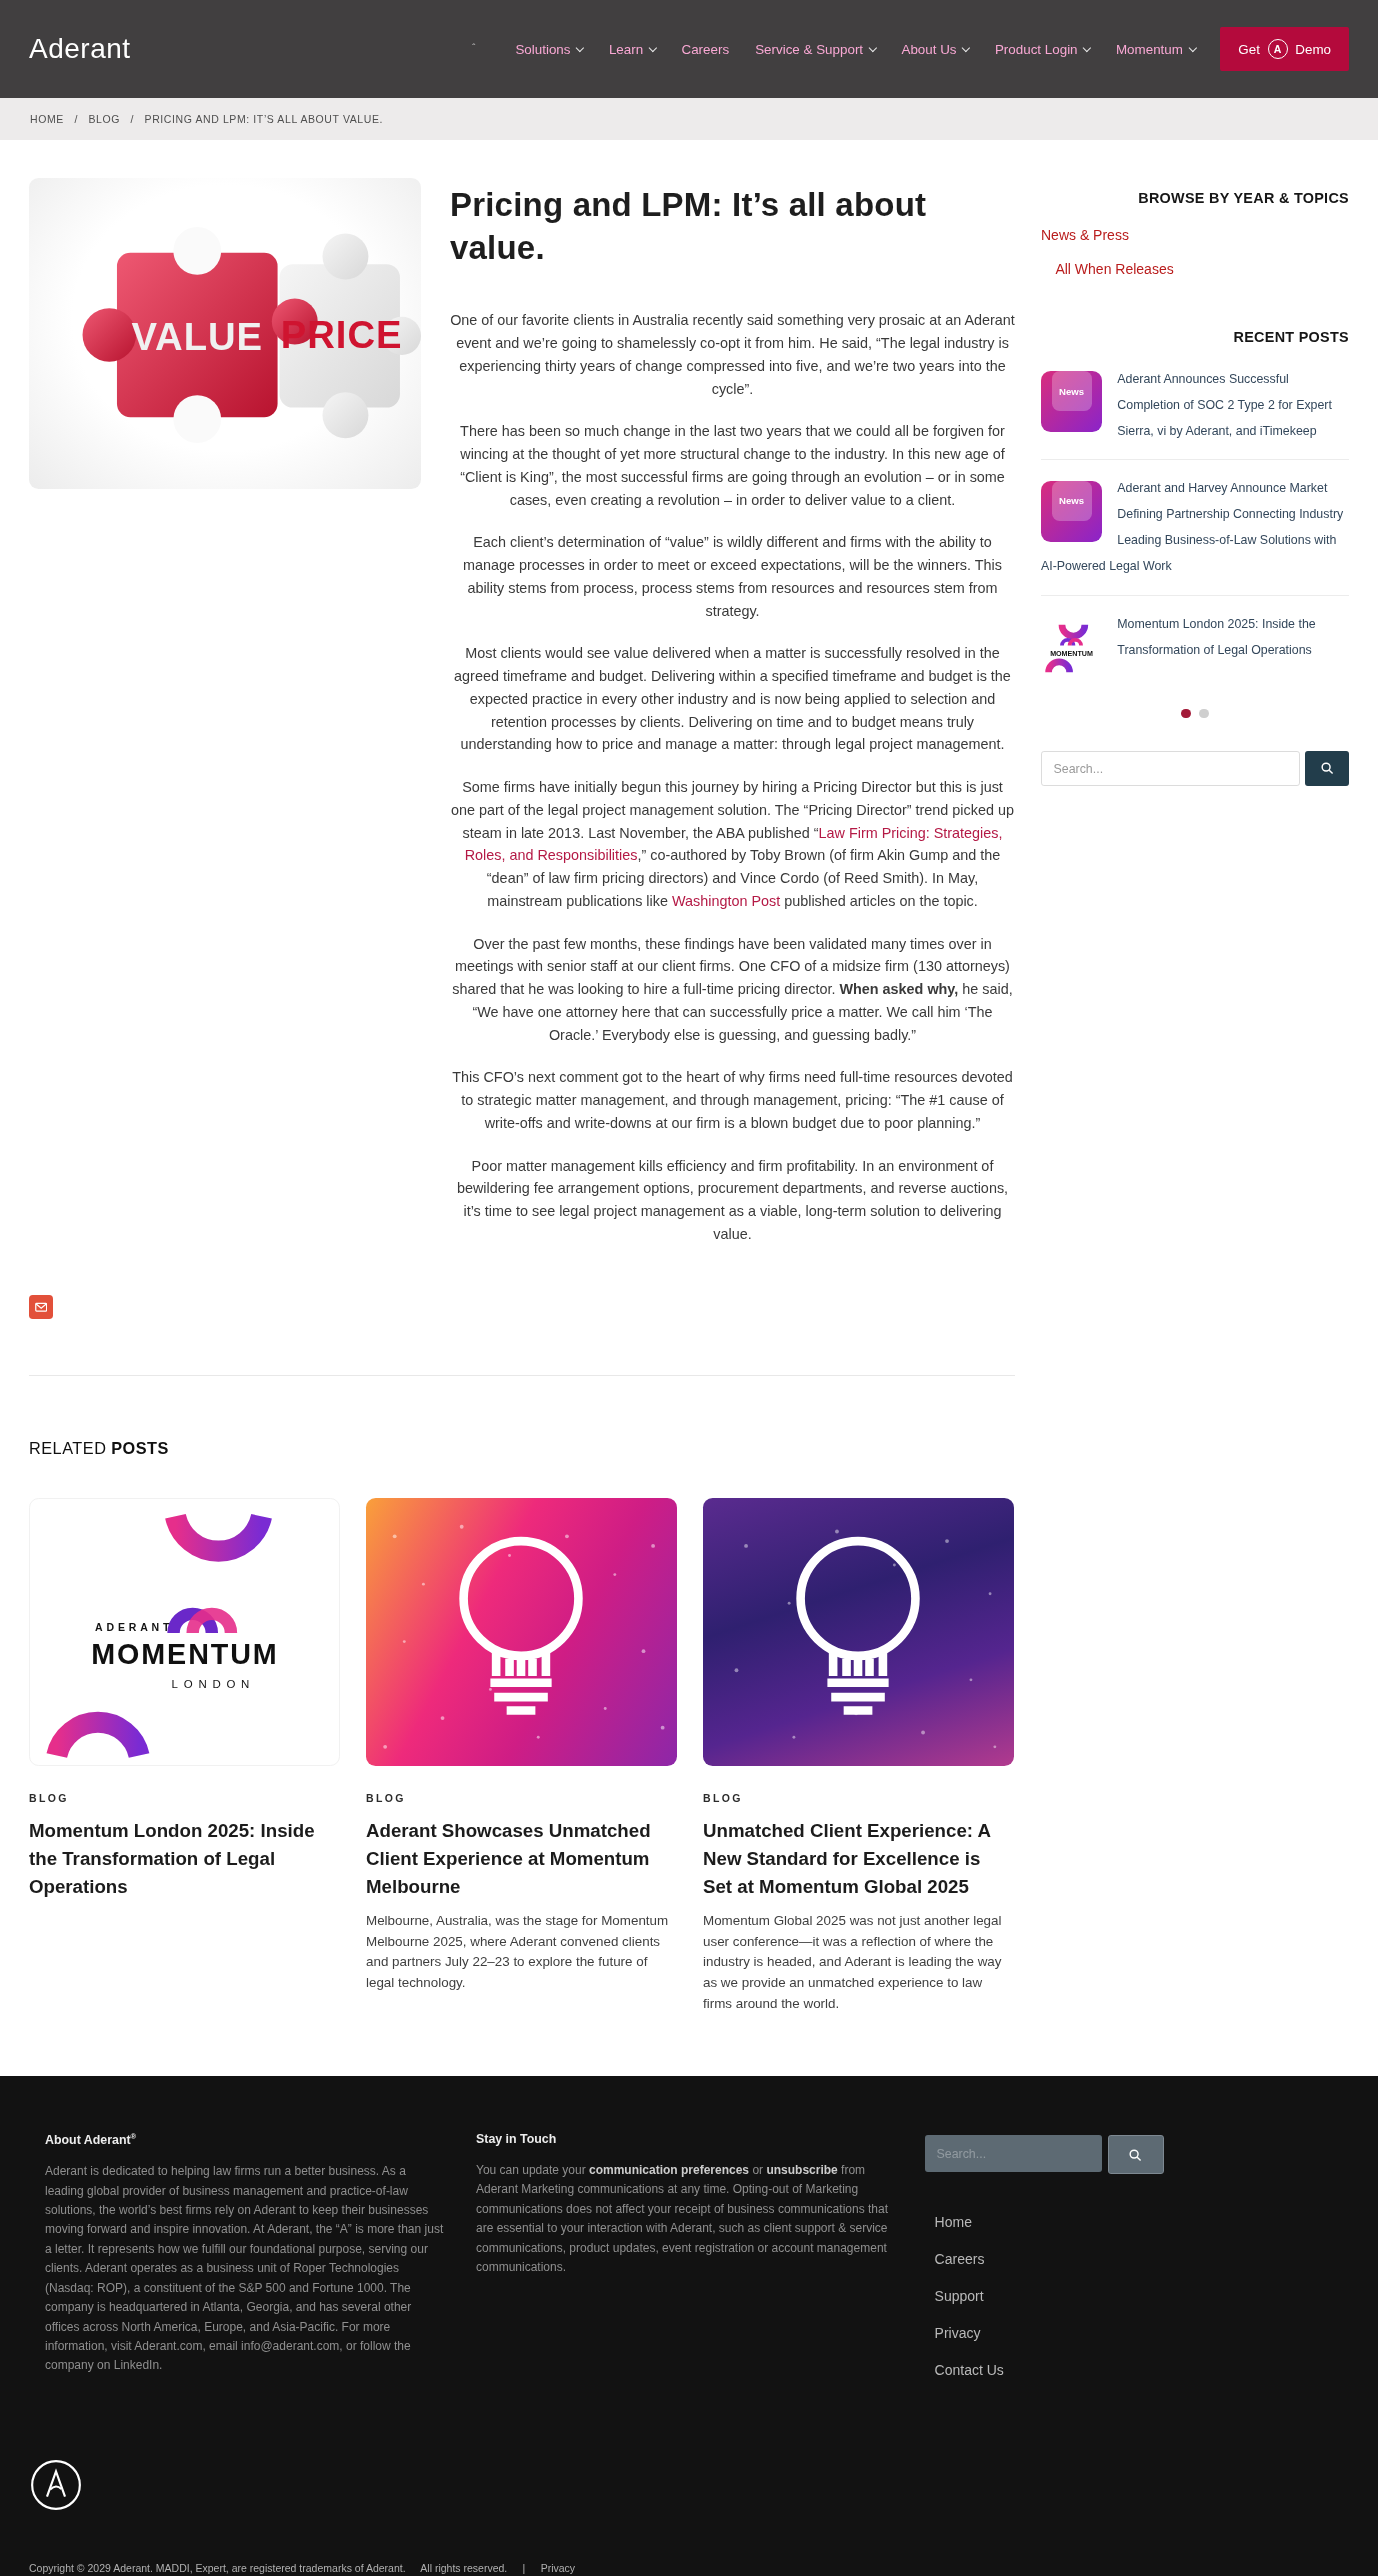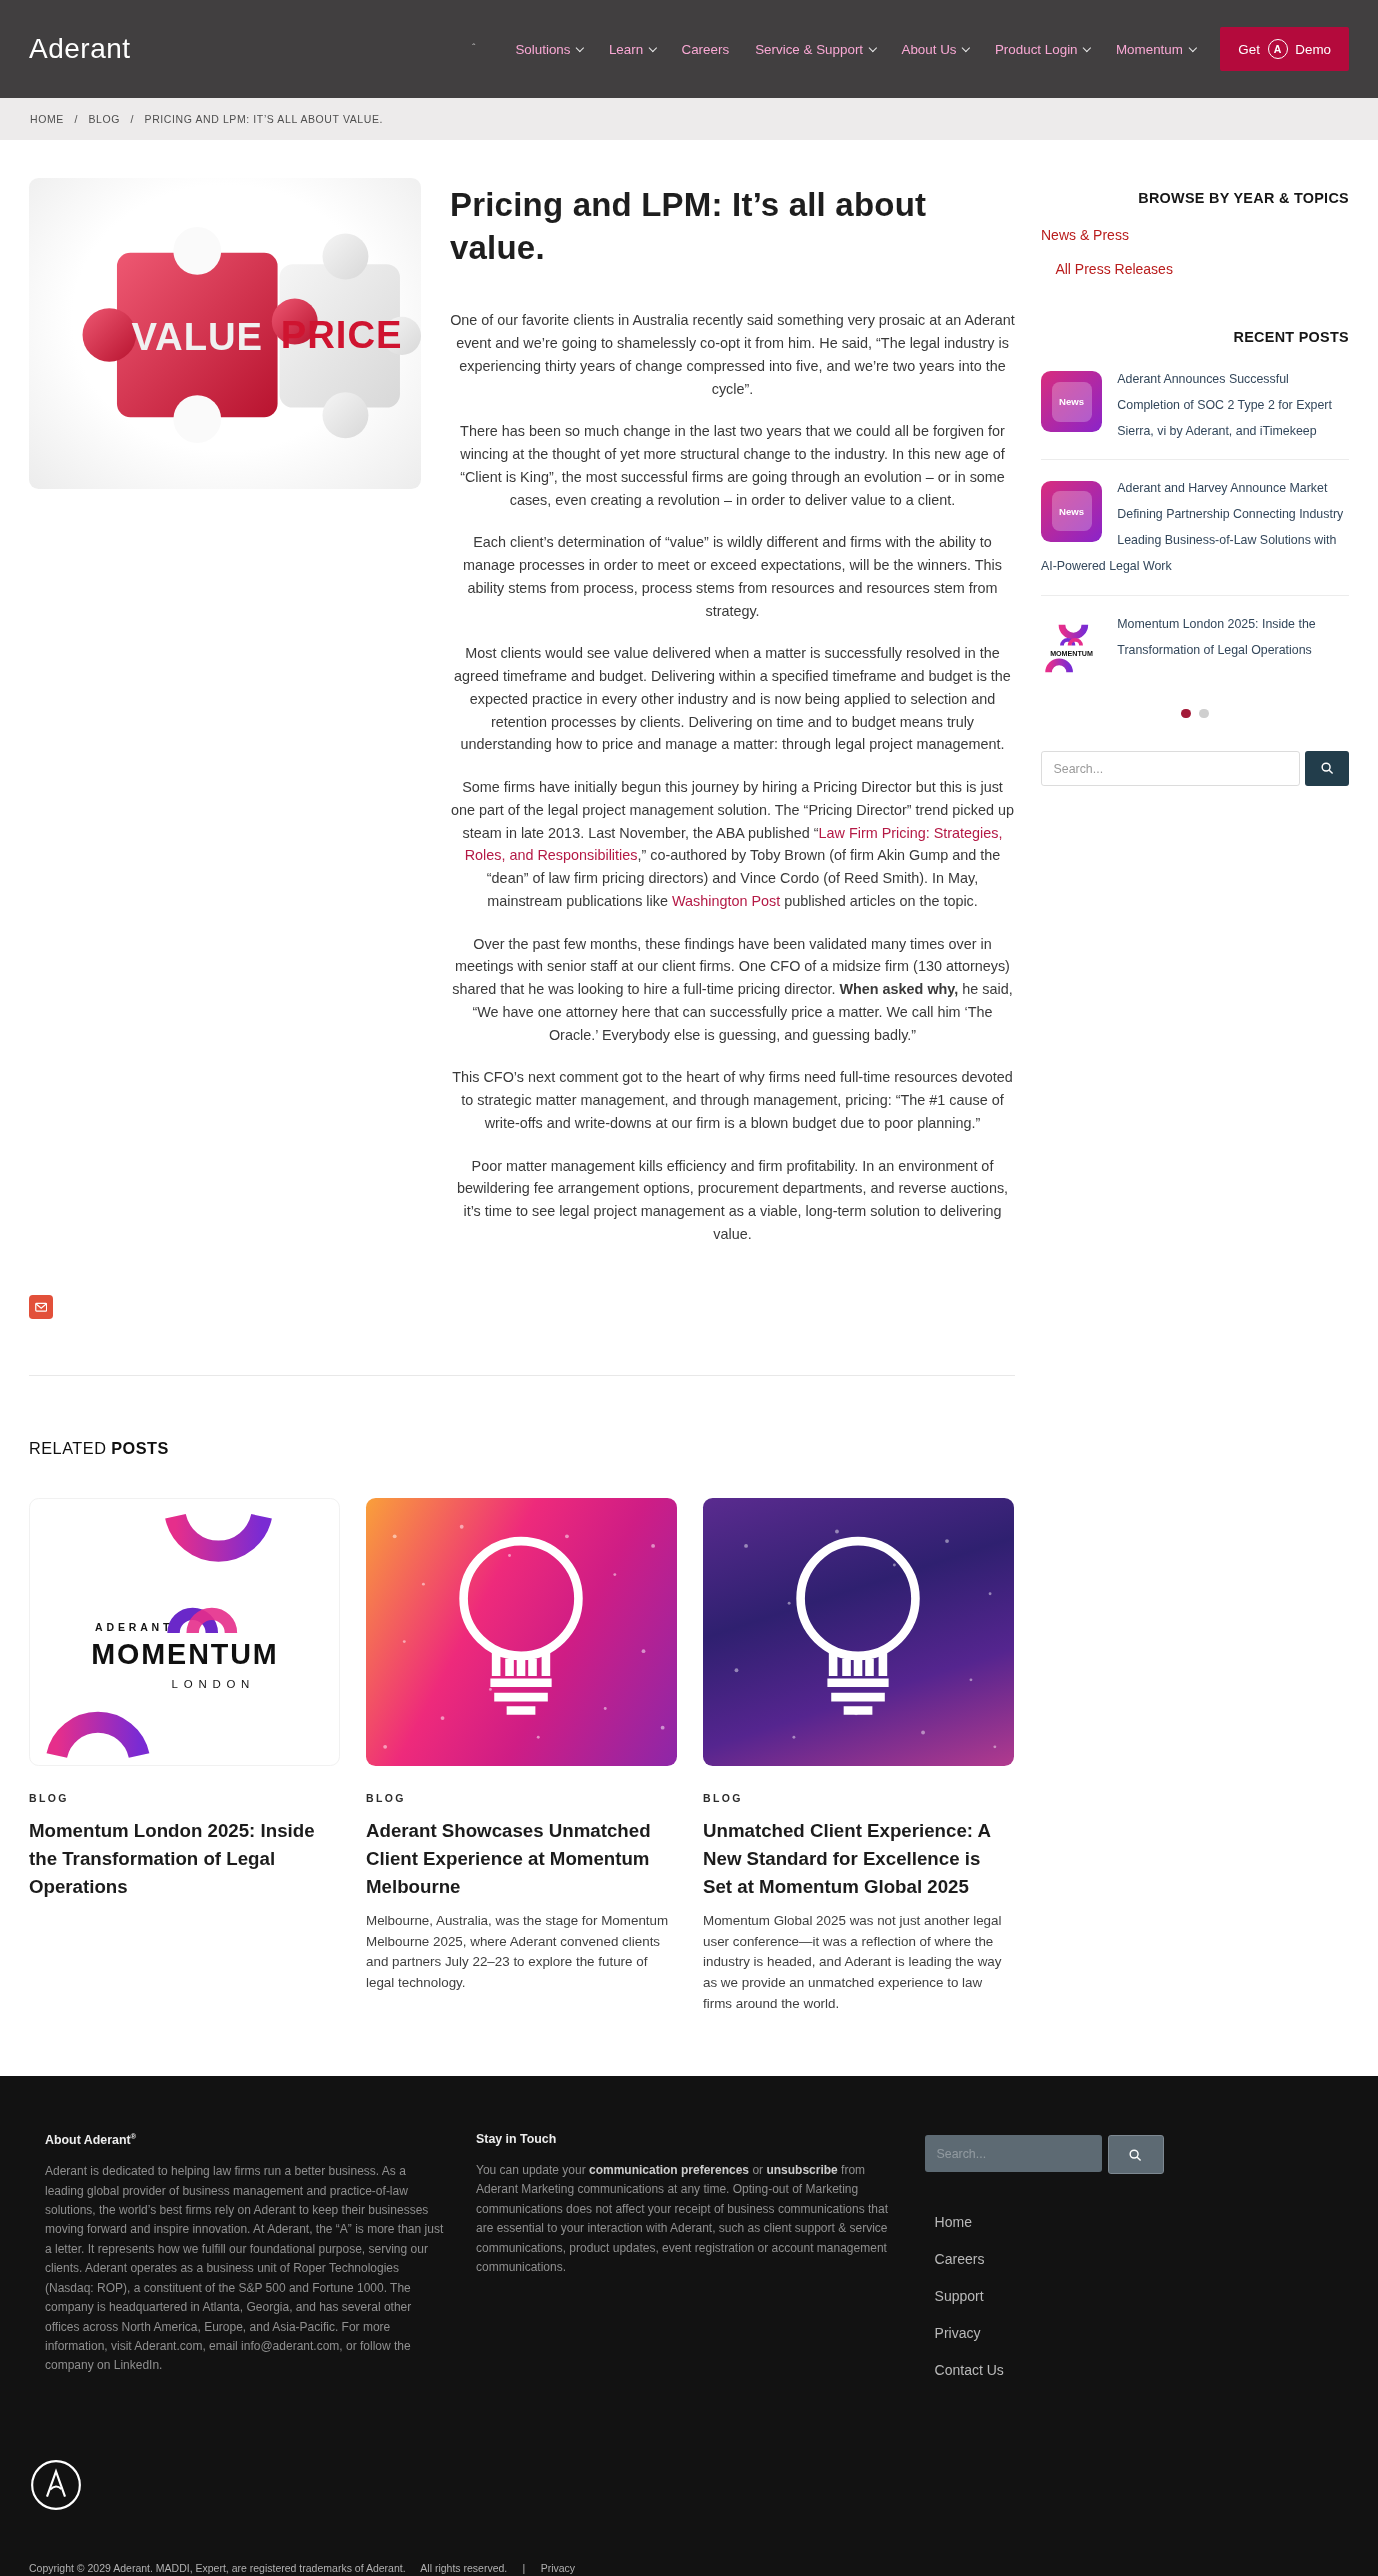--- a/index.html
+++ b/index.html
@@ -32,21 +32,21 @@
   .divider { border: none; border-top: 1px solid #e8e8e8; margin-top: 56px; }
 
   
   .sidebar { width: 309px; padding-top: 11.5px; }
   .side-heading { font-size: 14.4px; font-weight: 700; color: #161616; letter-spacing: 0.3px; margin-bottom: 21px; text-align: right; }
   .side-link { display: block; font-size: 14px; color: #b91c1c; margin-bottom: 18px; }
   .side-link.indent { margin-left: 14.4px; }
   .recent { margin-top: 52px; }
   .post { display: block; overflow: hidden; }
   .thumb { float: left; width: 61px; height: 61px; border-radius: 9.6px; margin: 5.7px 15.3px 3.8px 0; }
-  .thumb.news { background: linear-gradient(135deg, #d92d7d 0%, #8a24c9 100%); display: flex; align-items: center; justify-content: center; }
+  .thumb.news { background: linear-gradient(135deg, #d92d7d 0%, #8a24c9 100%); display: flex; align-items: flex-start; justify-content: center; }
   .thumb-inner { width: 40px; height: 40px; background: rgba(255,255,255,.25); border-radius: 7.7px; color: #fff; font-size: 9.6px; font-weight: 700; display: flex; align-items: center; justify-content: center; }
   .thumb.mlogo { background: #fff; }
   .post-title { font-size: 12.4px; color: #33475b; line-height: 2.1; font-weight: 500; }
   .post-sep { border: none; border-top: 1px solid #ececec; margin: 15.3px 0; }
   .dots { display: flex; gap: 8.6px; justify-content: center; margin-top: 27px; }
   .dot { width: 9.6px; height: 9.6px; border-radius: 50%; background: #cfcfcf; border: none; padding: 0; cursor: pointer; }
   .dot.active { background: #a31a38; }
   .side-search { display: flex; margin-top: 33px; }
   .side-search input { flex: 1; height: 35px; border: 1px solid #dcdcdc; border-radius: 2.9px; padding: 0 11.5px; font-size: 12.4px; color: #333; font-family: inherit; outline: none; }
   .side-search input::placeholder { color: #9a9a9a; }
@@ -194,21 +194,21 @@
         <path d="M1.5 4 L8 9.2 L14.5 4" fill="none" stroke="#fff" stroke-width="1.6"></path>
       </svg>
     </button>
 
     <hr class="divider">
   </div>
 
   <aside class="sidebar">
     <div class="side-heading">BROWSE BY YEAR &amp; TOPICS</div>
     <a class="side-link">News &amp; Press</a>
-    <a class="side-link indent">All Press Releases</a>
+    <a class="side-link indent">All When Releases</a>
 
     <div class="recent">
       <div class="side-heading">RECENT POSTS</div>
 
       <a class="post">
         <span class="thumb news">
             <span class="thumb-inner">News</span>
           </span>
         <span class="post-title">Aderant Announces Successful Completion of SOC 2 Type 2 for Expert Sierra, vi by Aderant, and iTimekeep</span>
       </a>

